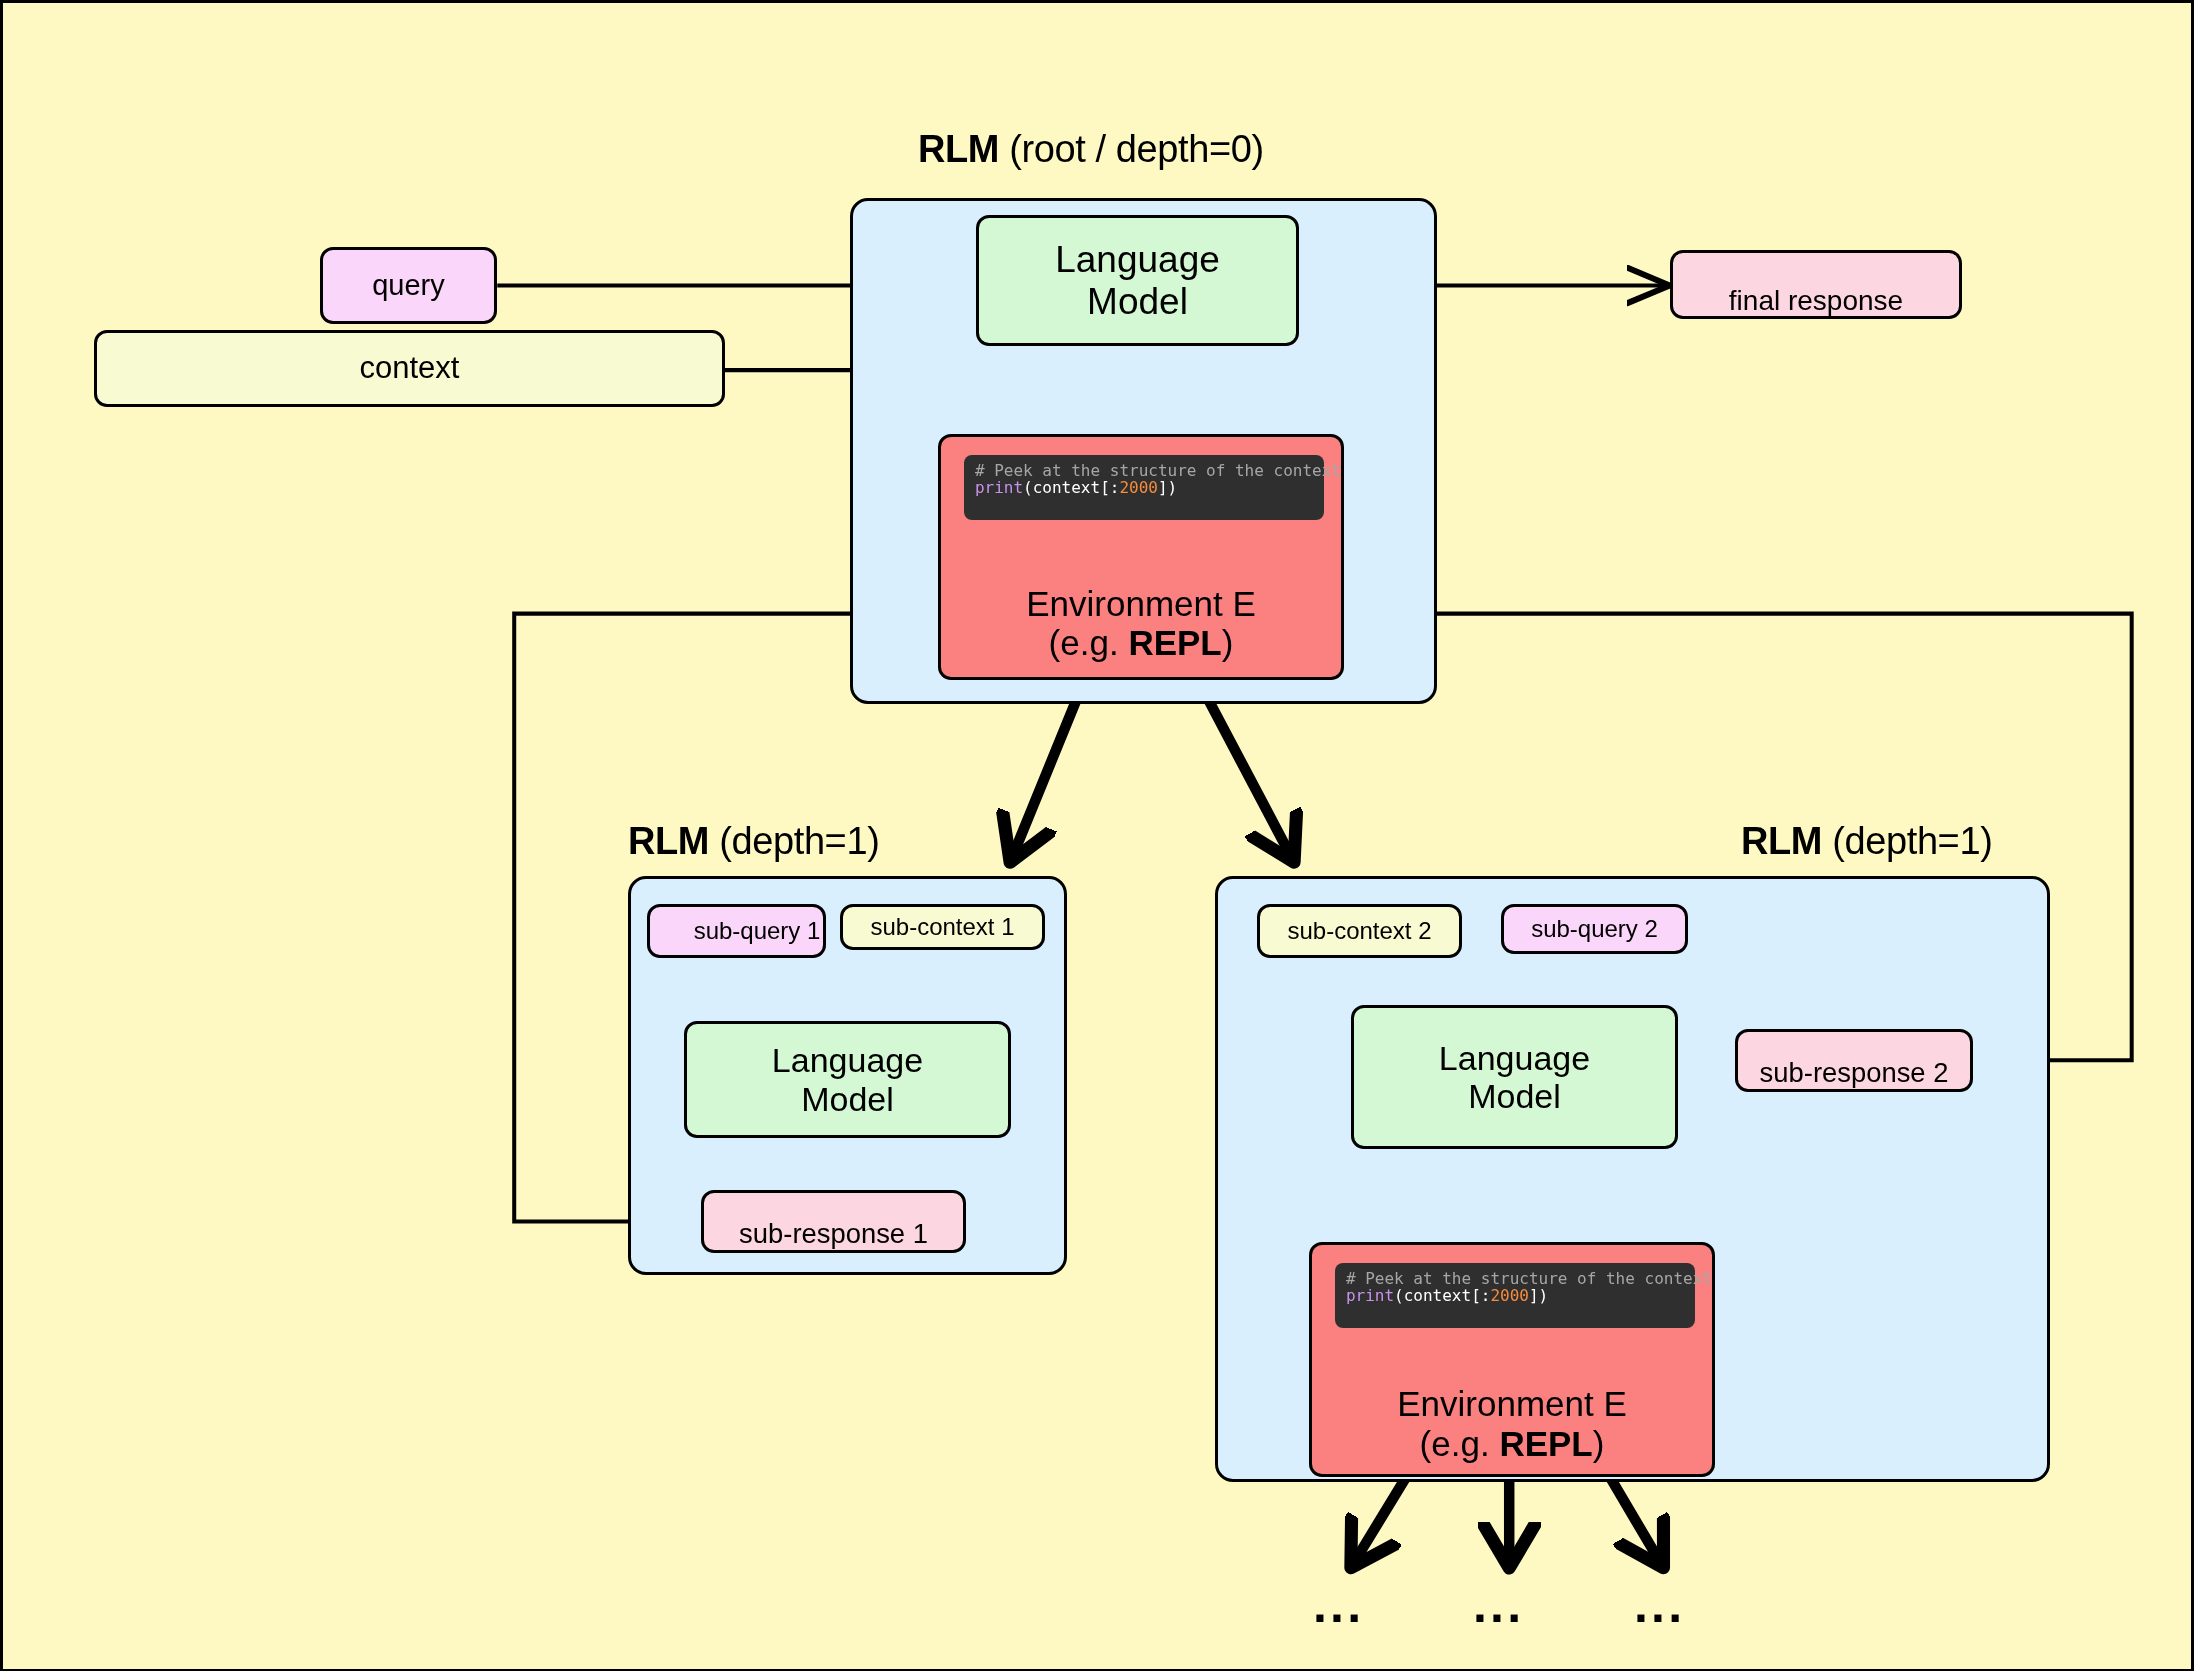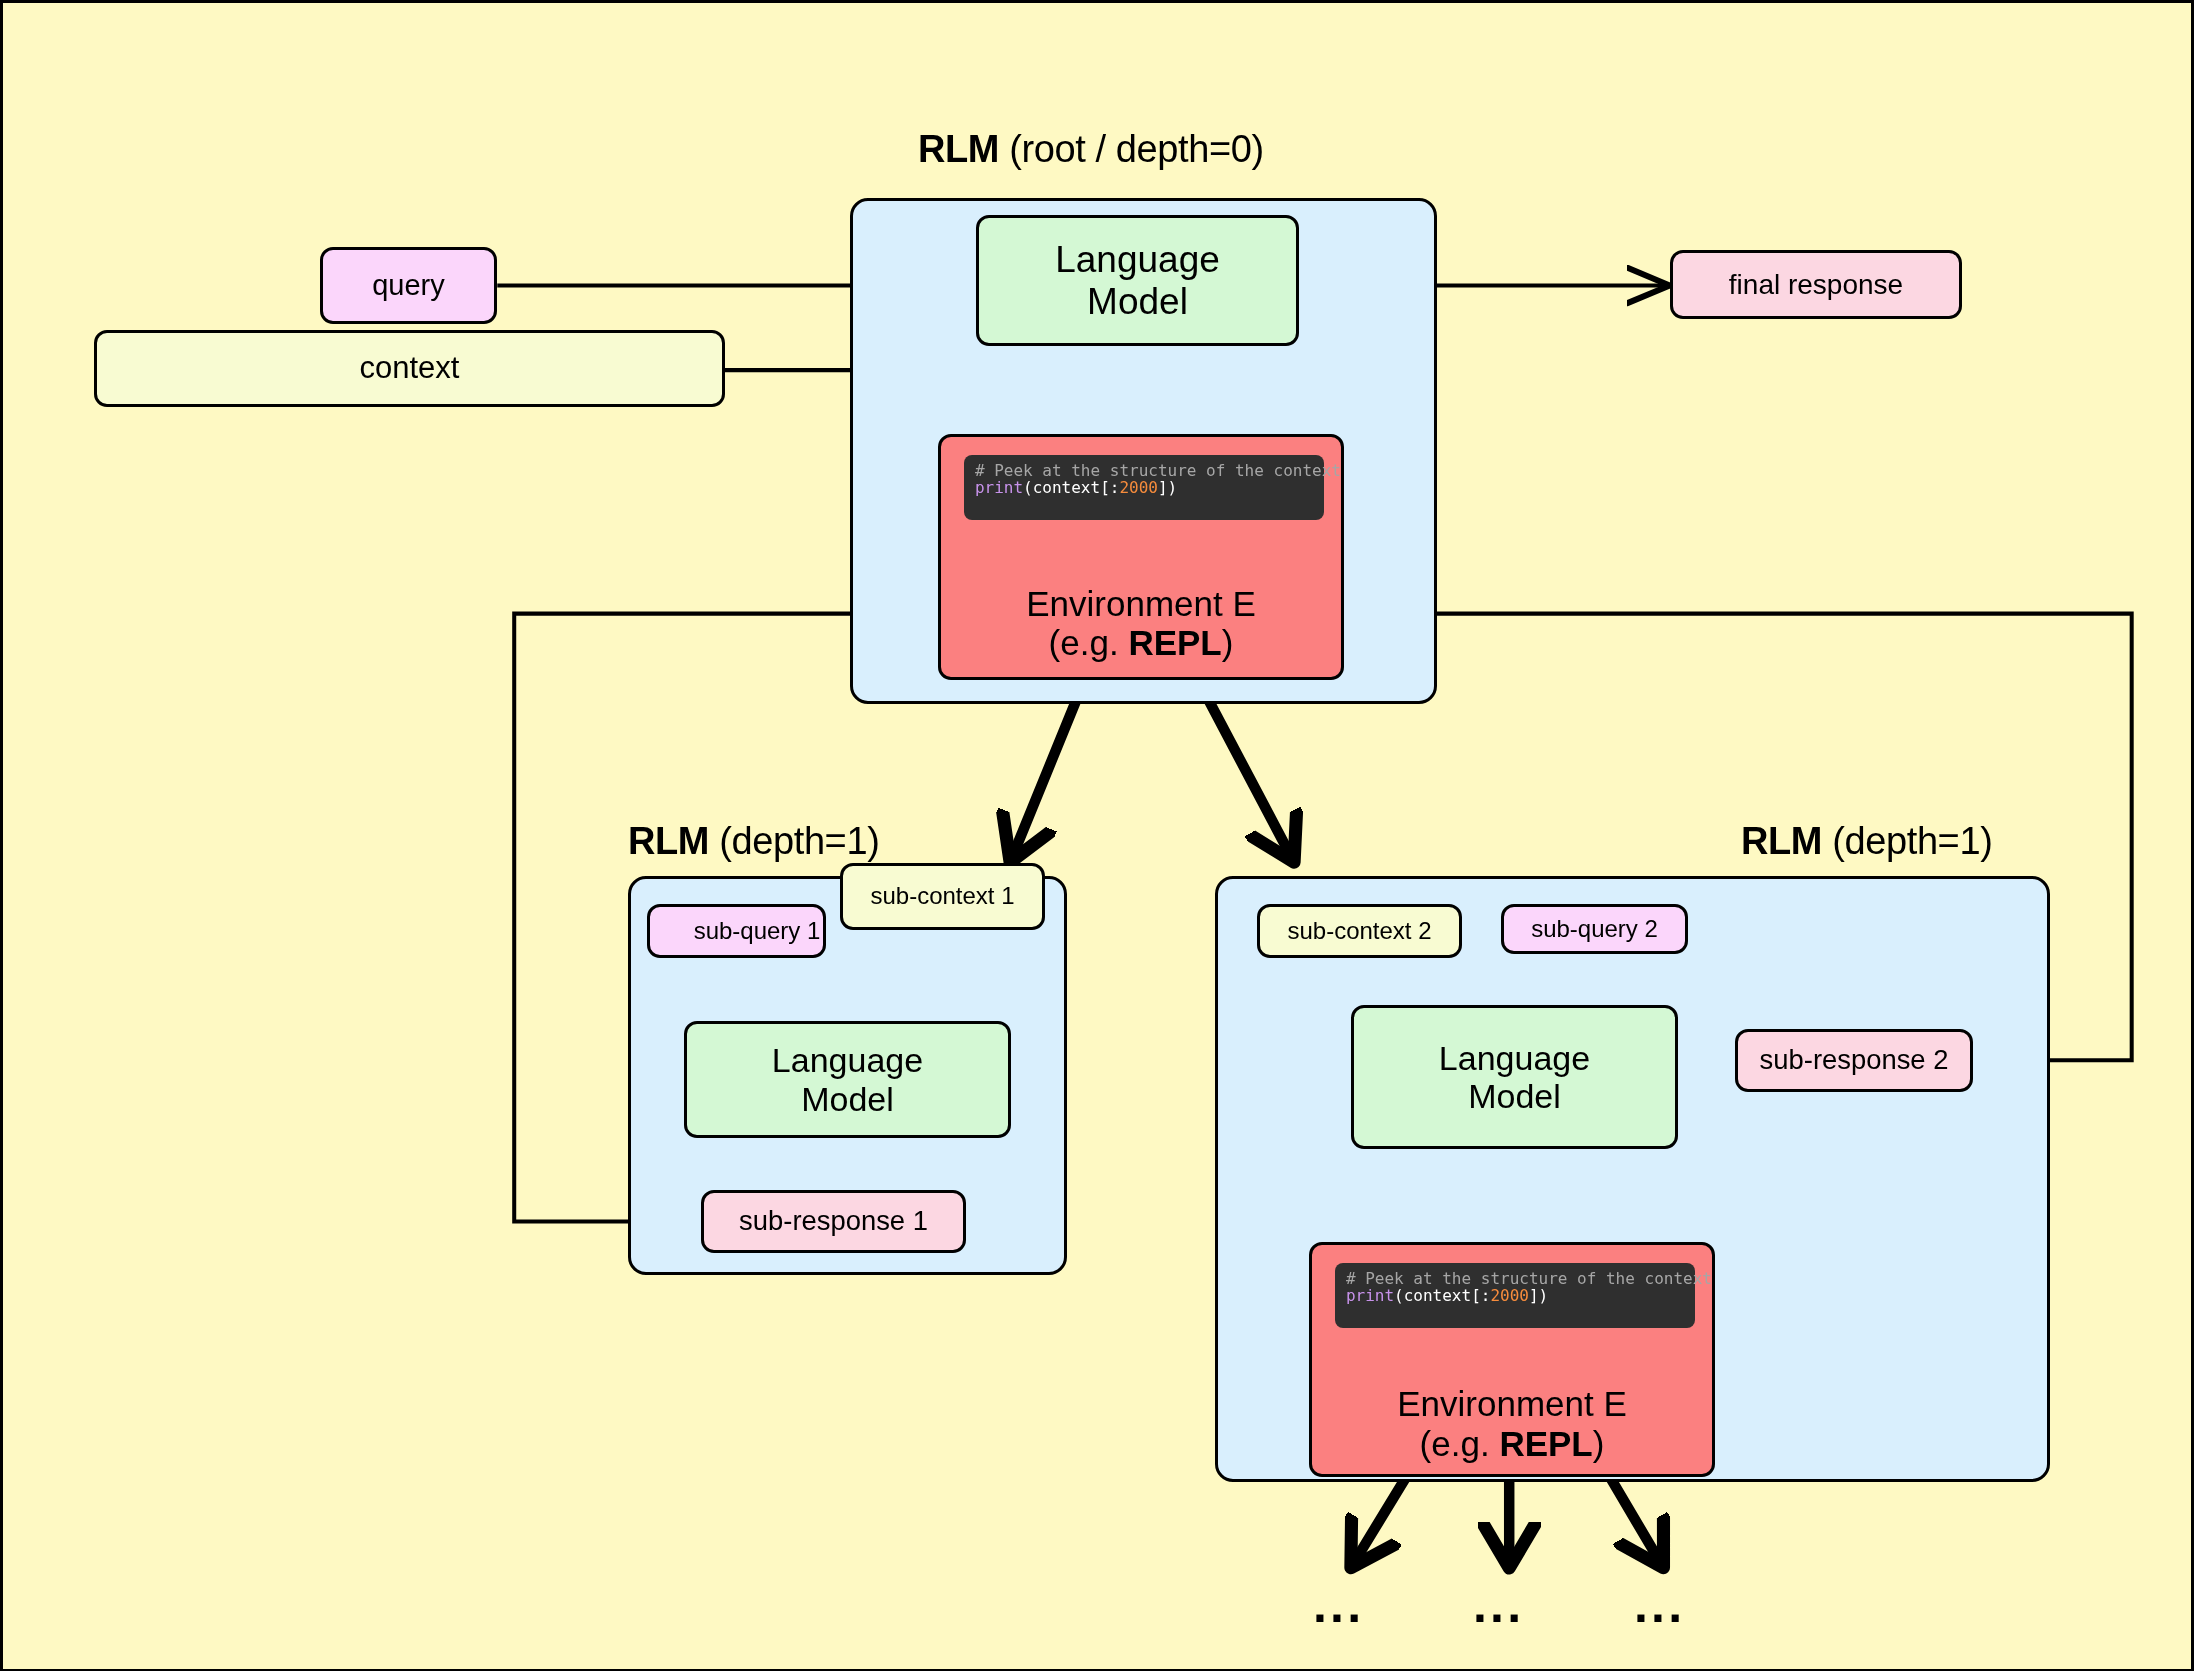--- a/index.html
+++ b/index.html
@@ -16,21 +16,21 @@
   svg.wires{position:absolute;left:0;top:0;width:2194px;height:1672px;pointer-events:none;}
 
   .node{position:absolute;box-sizing:border-box;display:flex;align-items:center;justify-content:center;
         text-align:center;border:3.2px solid #000;border-radius:13px;color:#000;line-height:1.12;}
   .rlm-panel{position:absolute;box-sizing:border-box;background:#d9effd;border:3.2px solid #000;border-radius:18px;}
   .panel-title{position:absolute;white-space:nowrap;color:#000;font-size:38px;letter-spacing:-0.4px;}
   .panel-title b{font-weight:bold;}
 
   .n-query{background:#fbd6fb;}
   .n-context{background:#f8fbd2;}
-  .n-response{background:#fcd7e2;}
+  .n-response{background:#fcd7e2;align-items:flex-end;}
   .n-lm{background:#d4f8d4;}
   .n-env{background:#fb8080;}
 
   .lbl{display:block;}
 
   
   .codebox{position:absolute;background:#2f2f2f;border-radius:8px;
            font-family:"DejaVu Sans Mono","Liberation Mono",monospace;
            padding:6.5px 8px 8px 11.3px;box-sizing:border-box;text-align:left;}
   .codebox .c-comment{color:#a6a6a6;display:block;white-space:pre;}
@@ -127,21 +127,21 @@
   <div class="panel-title" style="left:625px;top:817px;">
     <b>RLM</b><span> (depth=1)</span>
   </div>
 
   <div class="rlm-panel" style="left:625px;top:873px;width:439px;height:399px;"></div>
 
   <div class="node n-query" style="left:644px;top:901px;width:179px;height:54px;font-size:24px;padding-left:41px;">
     <span class="lbl">sub-query 1</span>
   </div>
 
-  <div class="node n-context" style="left:837px;top:860px;width:205px;height:67px;font-size:24px;">
+  <div class="node n-context" style="left:837px;top:901px;width:205px;height:46px;font-size:24px;">
     <span class="lbl">sub-context 1</span>
   </div>
 
   <div class="node n-lm" style="left:681px;top:1018px;width:327px;height:117px;font-size:34px;flex-direction:column;">
     <span class="lbl">Language</span>
     <span class="lbl">Model</span>
   </div>
 
   <div class="node n-response" style="left:698px;top:1187px;width:265px;height:63px;font-size:27.4px;">
     <span class="lbl">sub-response 1</span>

